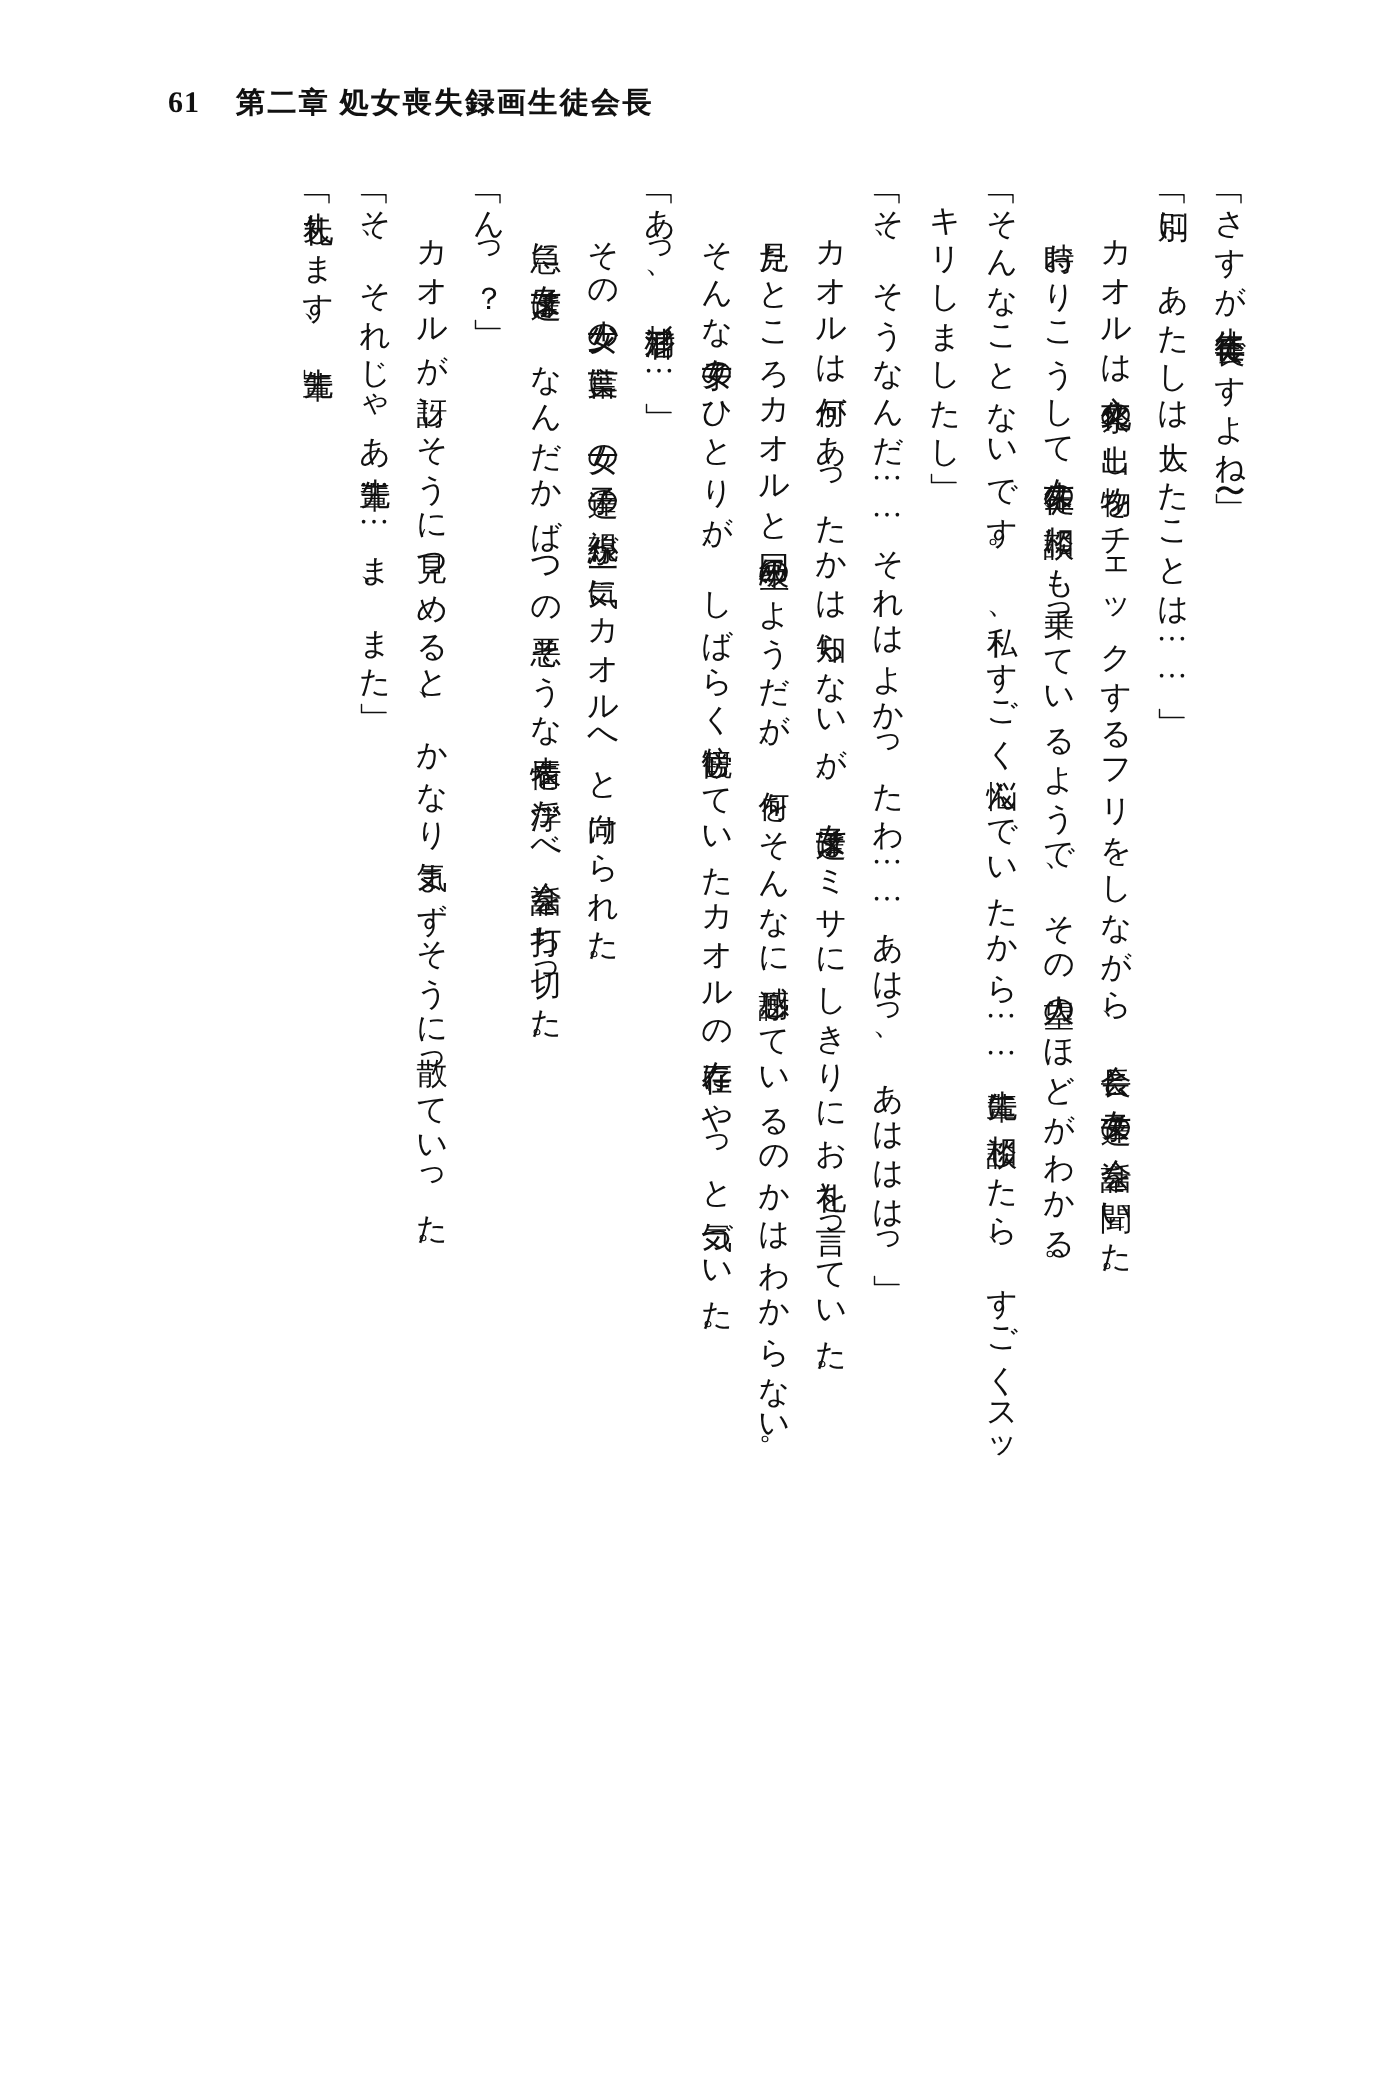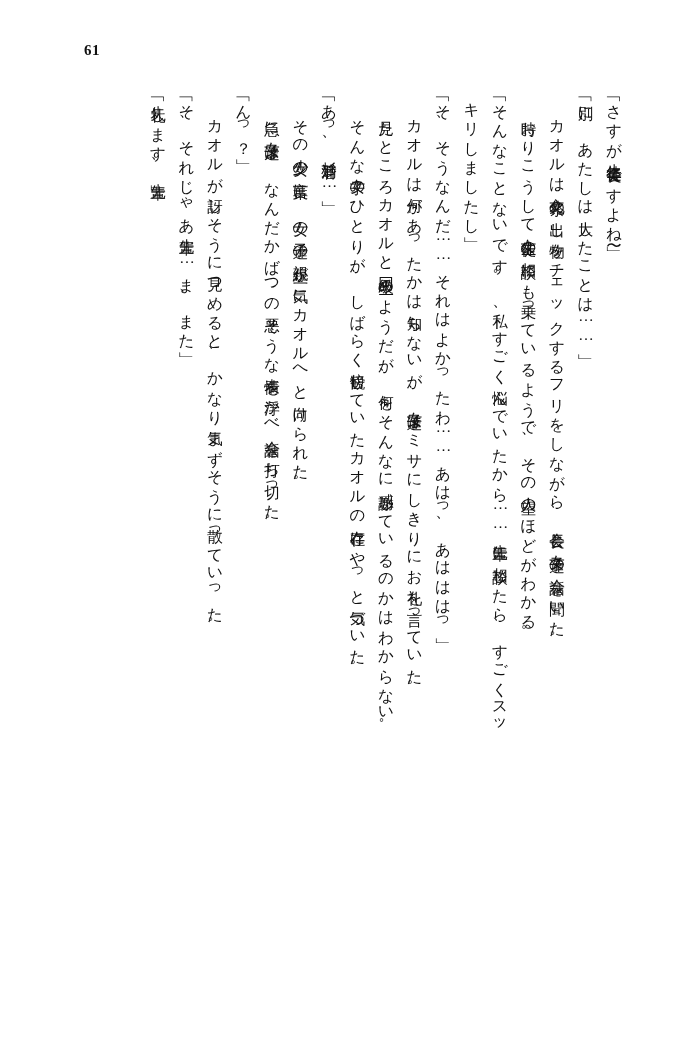--- a/index.html
+++ b/index.html
@@ -65,20 +65,21 @@
     overflow: visible;
   }
 </style>
 </head>
 <body>
 
 <div id="page">
 
   <div id="header">
     <span id="page-number">61</span>
+    <span id="chapter-title">第二章 処女喪失録画生徒会長</span>
   </div>
 
   <div id="body-text" style="display: block; position: absolute;">
     <div class="column" style="position: absolute; top: 0px; right: 456px; height: 880px;">「失礼します、先輩」</div>
     <div class="column" style="position: absolute; top: 0px; right: 427.5px; height: 880px;">「そ、それじゃあ先輩……ま、また」</div>
     <div class="column" style="position: absolute; top: 0px; right: 399px; height: 880px;">　カオルが訝しそうに見つめると、かなり気まずそうに散っていった。</div>
     <div class="column" style="position: absolute; top: 0px; right: 370.5px; height: 880px;">「んっ？」</div>
     <div class="column" style="position: absolute; top: 0px; right: 342px; height: 880px;">　急に女子達は、なんだかばつの悪そうな表情を浮かべ会話を打ち切った。</div>
     <div class="column" style="position: absolute; top: 0px; right: 313.5px; height: 880px;">　その少女の言葉に、女の子達の視線が一気にカオルへと向けられた。</div>
     <div class="column" style="position: absolute; top: 0px; right: 285px; height: 880px;">「あっ、杉浦君……」</div>

